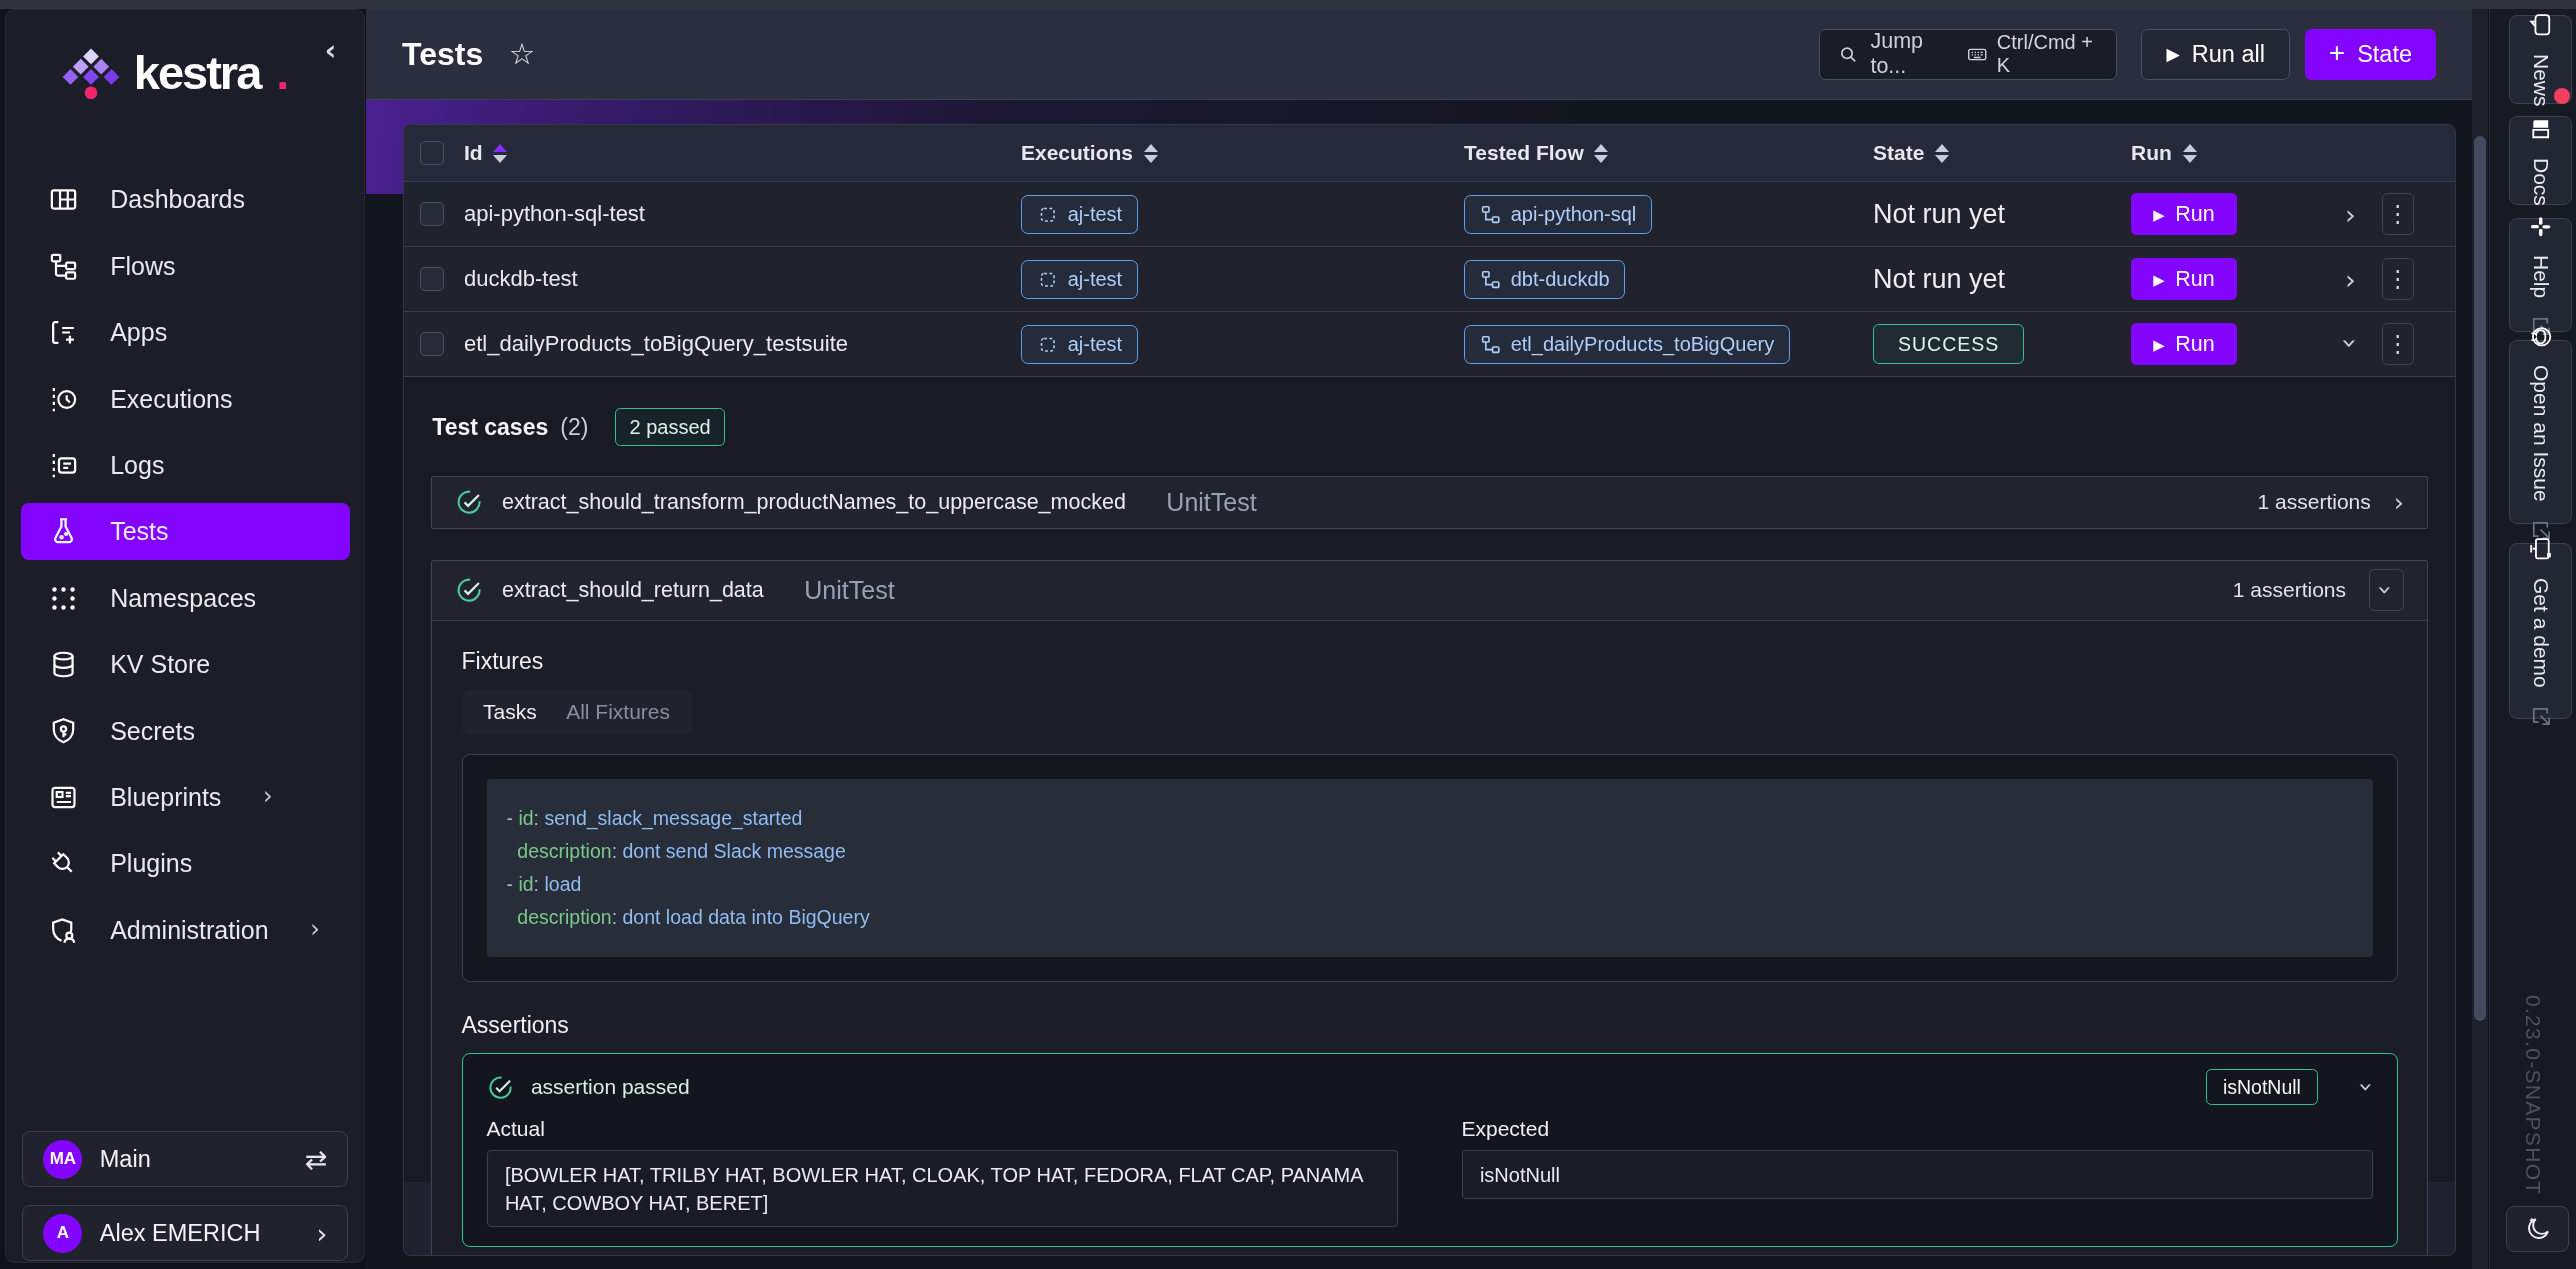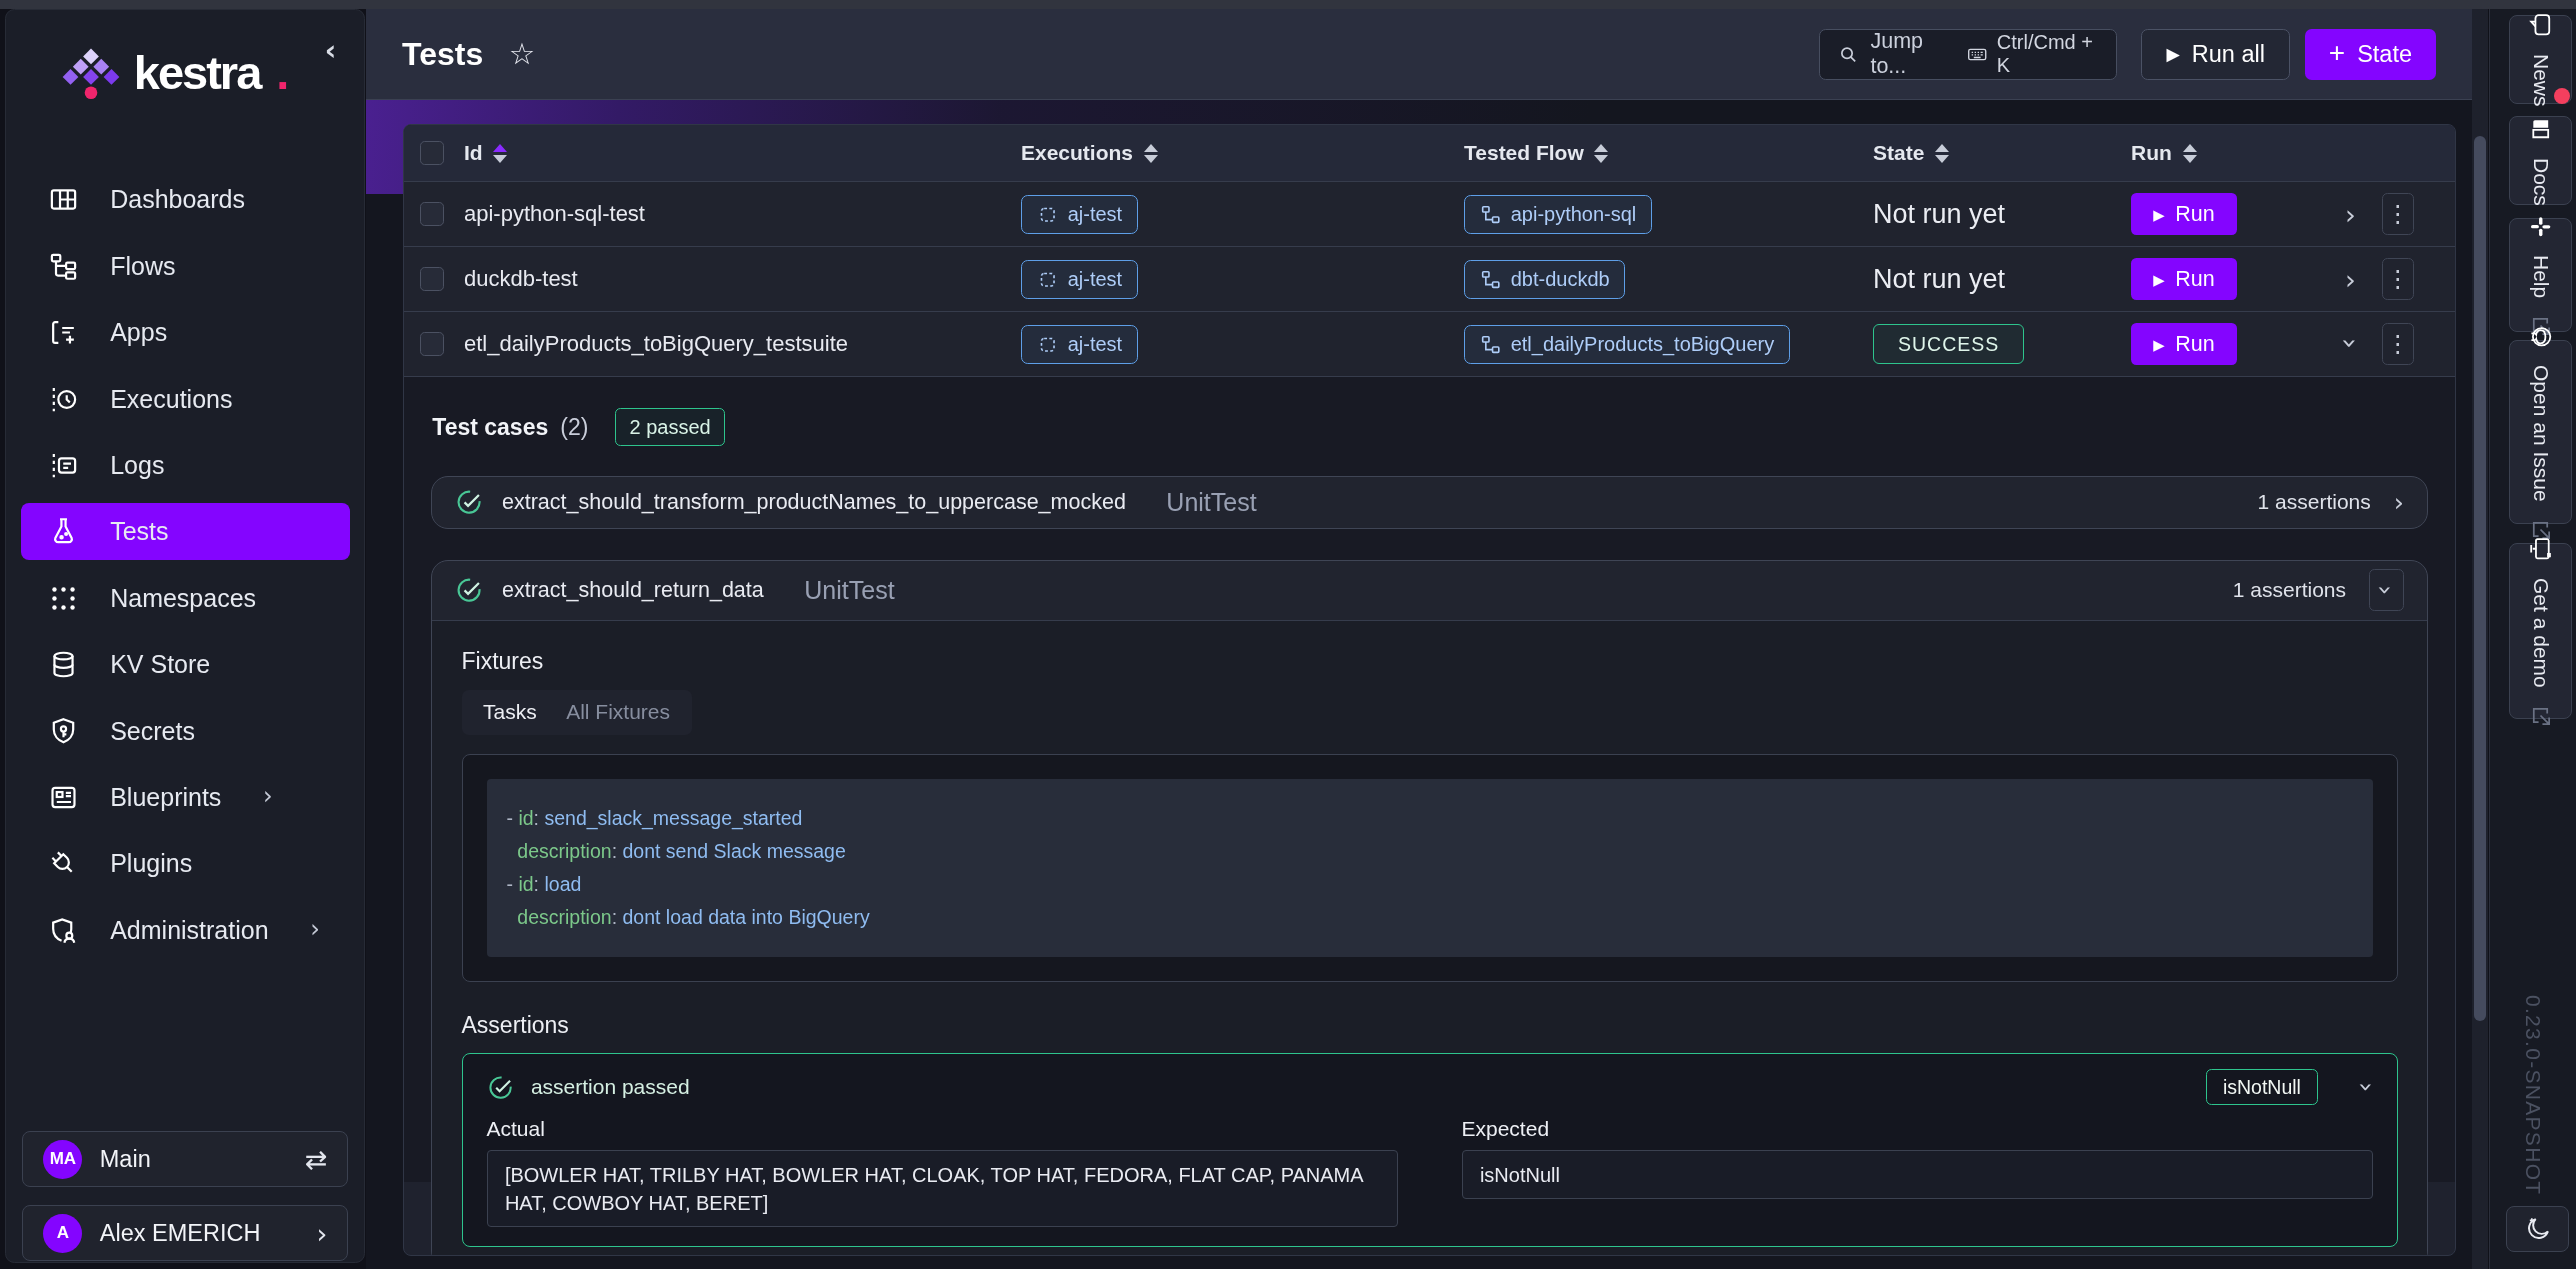--- a/index.html
+++ b/index.html
@@ -71,21 +71,21 @@
   .row-chev .rot { display:inline-block; transform:rotate(90deg); }
   .kebab { width:32px; height:42px; border:1.3px solid #3F4555; border-radius:5.4px; color:#C8CDD9; font-size:24px; display:flex; align-items:center; justify-content:center; margin-left:2.7px; cursor:pointer; }
 
   
   .detail { background:#181A24; border-top:1.3px solid #363C4C; padding:27px 27px 6.7px 27px; height:806px; }
   .tc-head { display:flex; align-items:center; gap:12px; margin:4px 0 29.5px 1.3px; }
   .tc-title { color:#F2F4F8; font-size:23px; font-weight:700; }
   .tc-count { color:#C9CEDA; font-size:23px; }
   .badge-passed { margin-left:14.8px; display:inline-flex; align-items:center; height:38px; padding:0 13.4px; border:1.3px solid #2EC48D; border-radius:5.4px; color:#D9F3E7; font-size:20px; background:rgba(46,196,141,.05); }
 
-  .case-card { border:1.3px solid #3F4555; border-radius:17px; background:#21242F; margin-bottom:31px; }
+  .case-card { border:1.3px solid #3F4555; border-radius:2px; background:#21242F; margin-bottom:31px; }
   .case-head { height:51px; display:flex; align-items:center; padding:0 23px; gap:19px; cursor:pointer; }
   .case-card.expanded .case-head { height:59px; }
   .case-head svg { width:28px; height:28px; flex:none; }
   .case-name { color:#E9EBF2; font-size:21.5px; }
   .case-type { color:#99A0B3; font-size:25px; margin-left:21.5px; }
   .case-right { margin-left:auto; display:flex; align-items:center; gap:23px; }
   .assertions-count { color:#DFE2EA; font-size:21px; }
   .chev { color:#C8CDD9; font-size:25.5px; }
   .chev-box { width:35px; height:42px; border:1.3px solid #3F4555; border-radius:5.4px; display:flex; align-items:center; justify-content:center; }
   .chev-down { display:inline-block; transform:rotate(90deg); }

